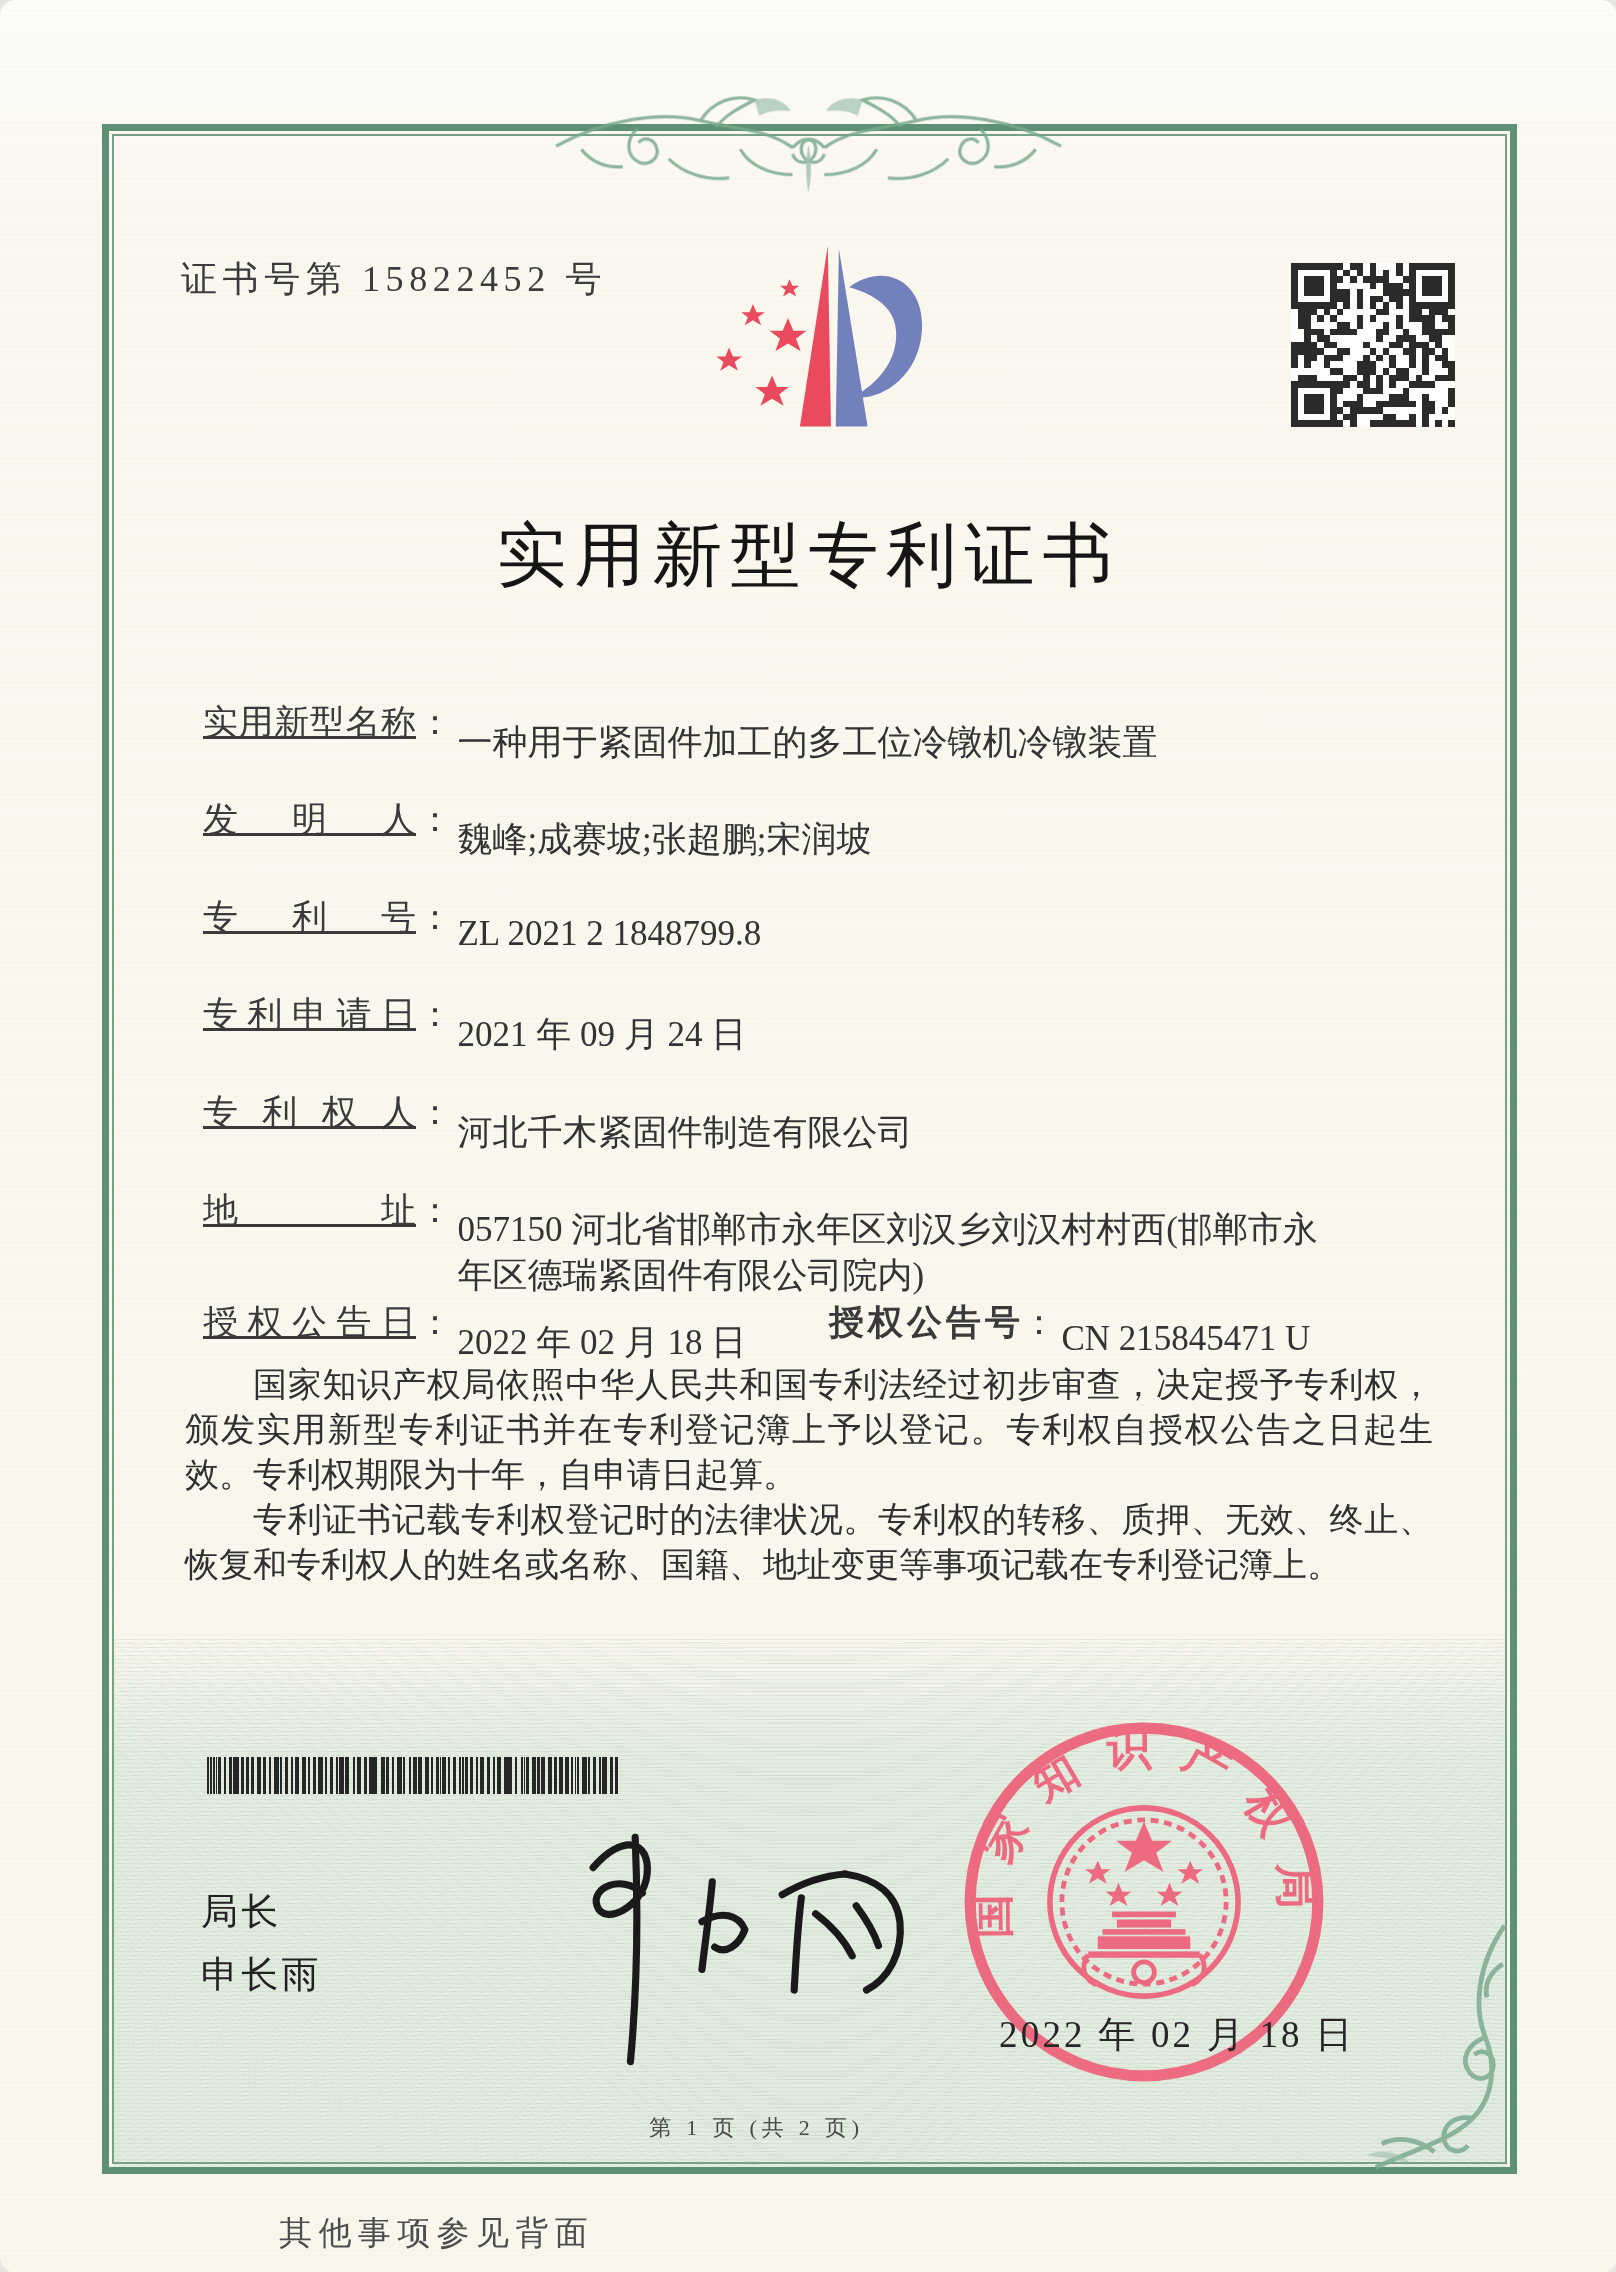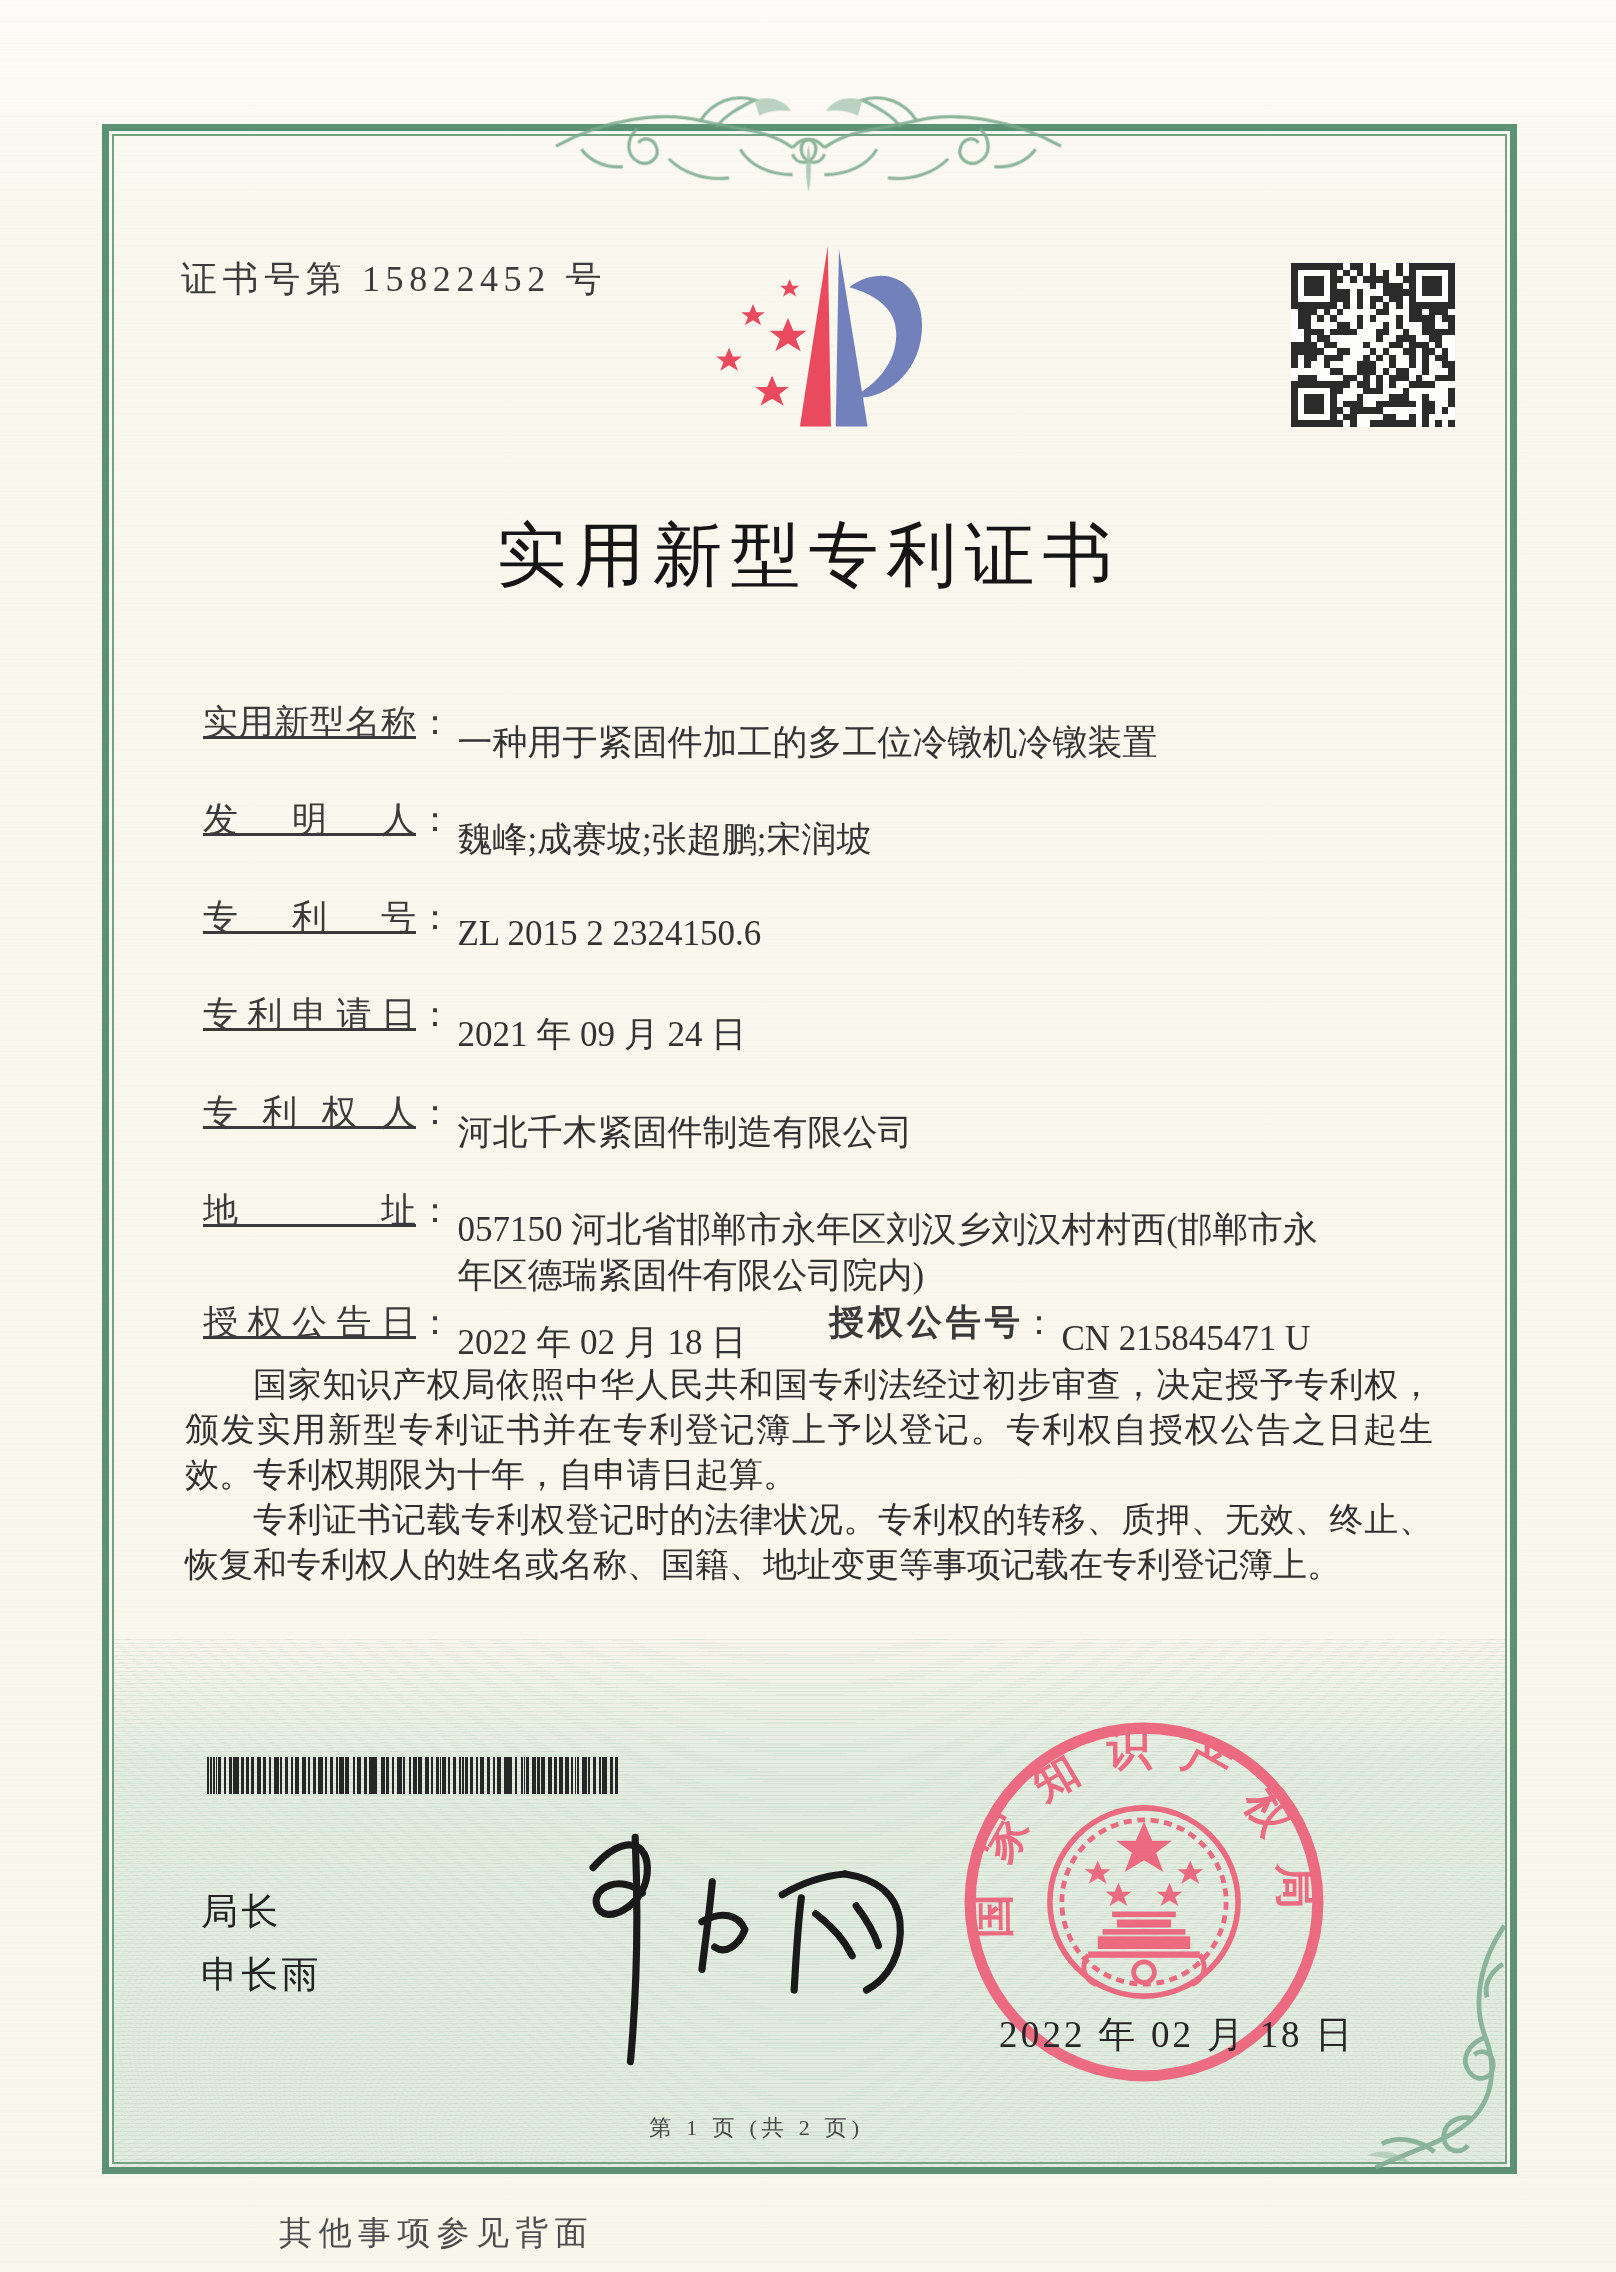--- a/index.html
+++ b/index.html
@@ -4,20 +4,21 @@
 <style>
   html,body{margin:0;padding:0;background:#e8e6e0;}
   #page{
     position:relative;width:1617px;height:2273px;margin:0 auto;
     background:
       repeating-linear-gradient(0deg, rgba(205,198,172,0.05) 0 0.8px, transparent 0.8px 5.6px),
       linear-gradient(180deg,#fdfcf8 0%, #faf7ee 10%, #f9f6ec 100%);
     overflow:hidden;
     font-family:"Liberation Serif","DejaVu Serif",serif;
     color:#2f2f2f;
+    border-radius:16px;
   }
   
   .guilloche{
     position:absolute;left:113px;top:1639px;width:1394px;height:529px;
     background:
       repeating-linear-gradient(0deg, rgba(124,171,143,0.14) 0 0.8px, transparent 0.8px 4px),
       repeating-radial-gradient(ellipse 716px 175px at 50% 115%, rgba(124,171,143,0.10) 0 1.6px, transparent 1.6px 12.7px),
       linear-gradient(180deg, rgba(214,230,218,0.0) 0%, rgba(212,229,216,0.55) 22%, rgba(210,228,214,0.6) 100%);
   }
   
@@ -469,21 +470,21 @@
     <span class="fvalue">一种用于紧固件加工的多工位冷镦机冷镦装置</span>
   </div>
   <div class="frow" style="top:796px">
     <span class="flabel">发明人</span>
       <span class="fcolon">：</span>
     <span class="fvalue">魏峰;成赛坡;张超鹏;宋润坡</span>
   </div>
   <div class="frow" style="top:894px">
     <span class="flabel">专利号</span>
       <span class="fcolon">：</span>
-    <span class="fvalue">ZL 2015 2 2324150.6</span>
+    <span class="fvalue">ZL 2021 2 1848799.8</span>
   </div>
   <div class="frow" style="top:991px">
     <span class="flabel">专利申请日</span>
       <span class="fcolon">：</span>
     <span class="fvalue">2021 年 09 月 24 日</span>
   </div>
   <div class="frow" style="top:1089px">
     <span class="flabel">专利权人</span>
       <span class="fcolon">：</span>
     <span class="fvalue">河北千木紧固件制造有限公司</span>

